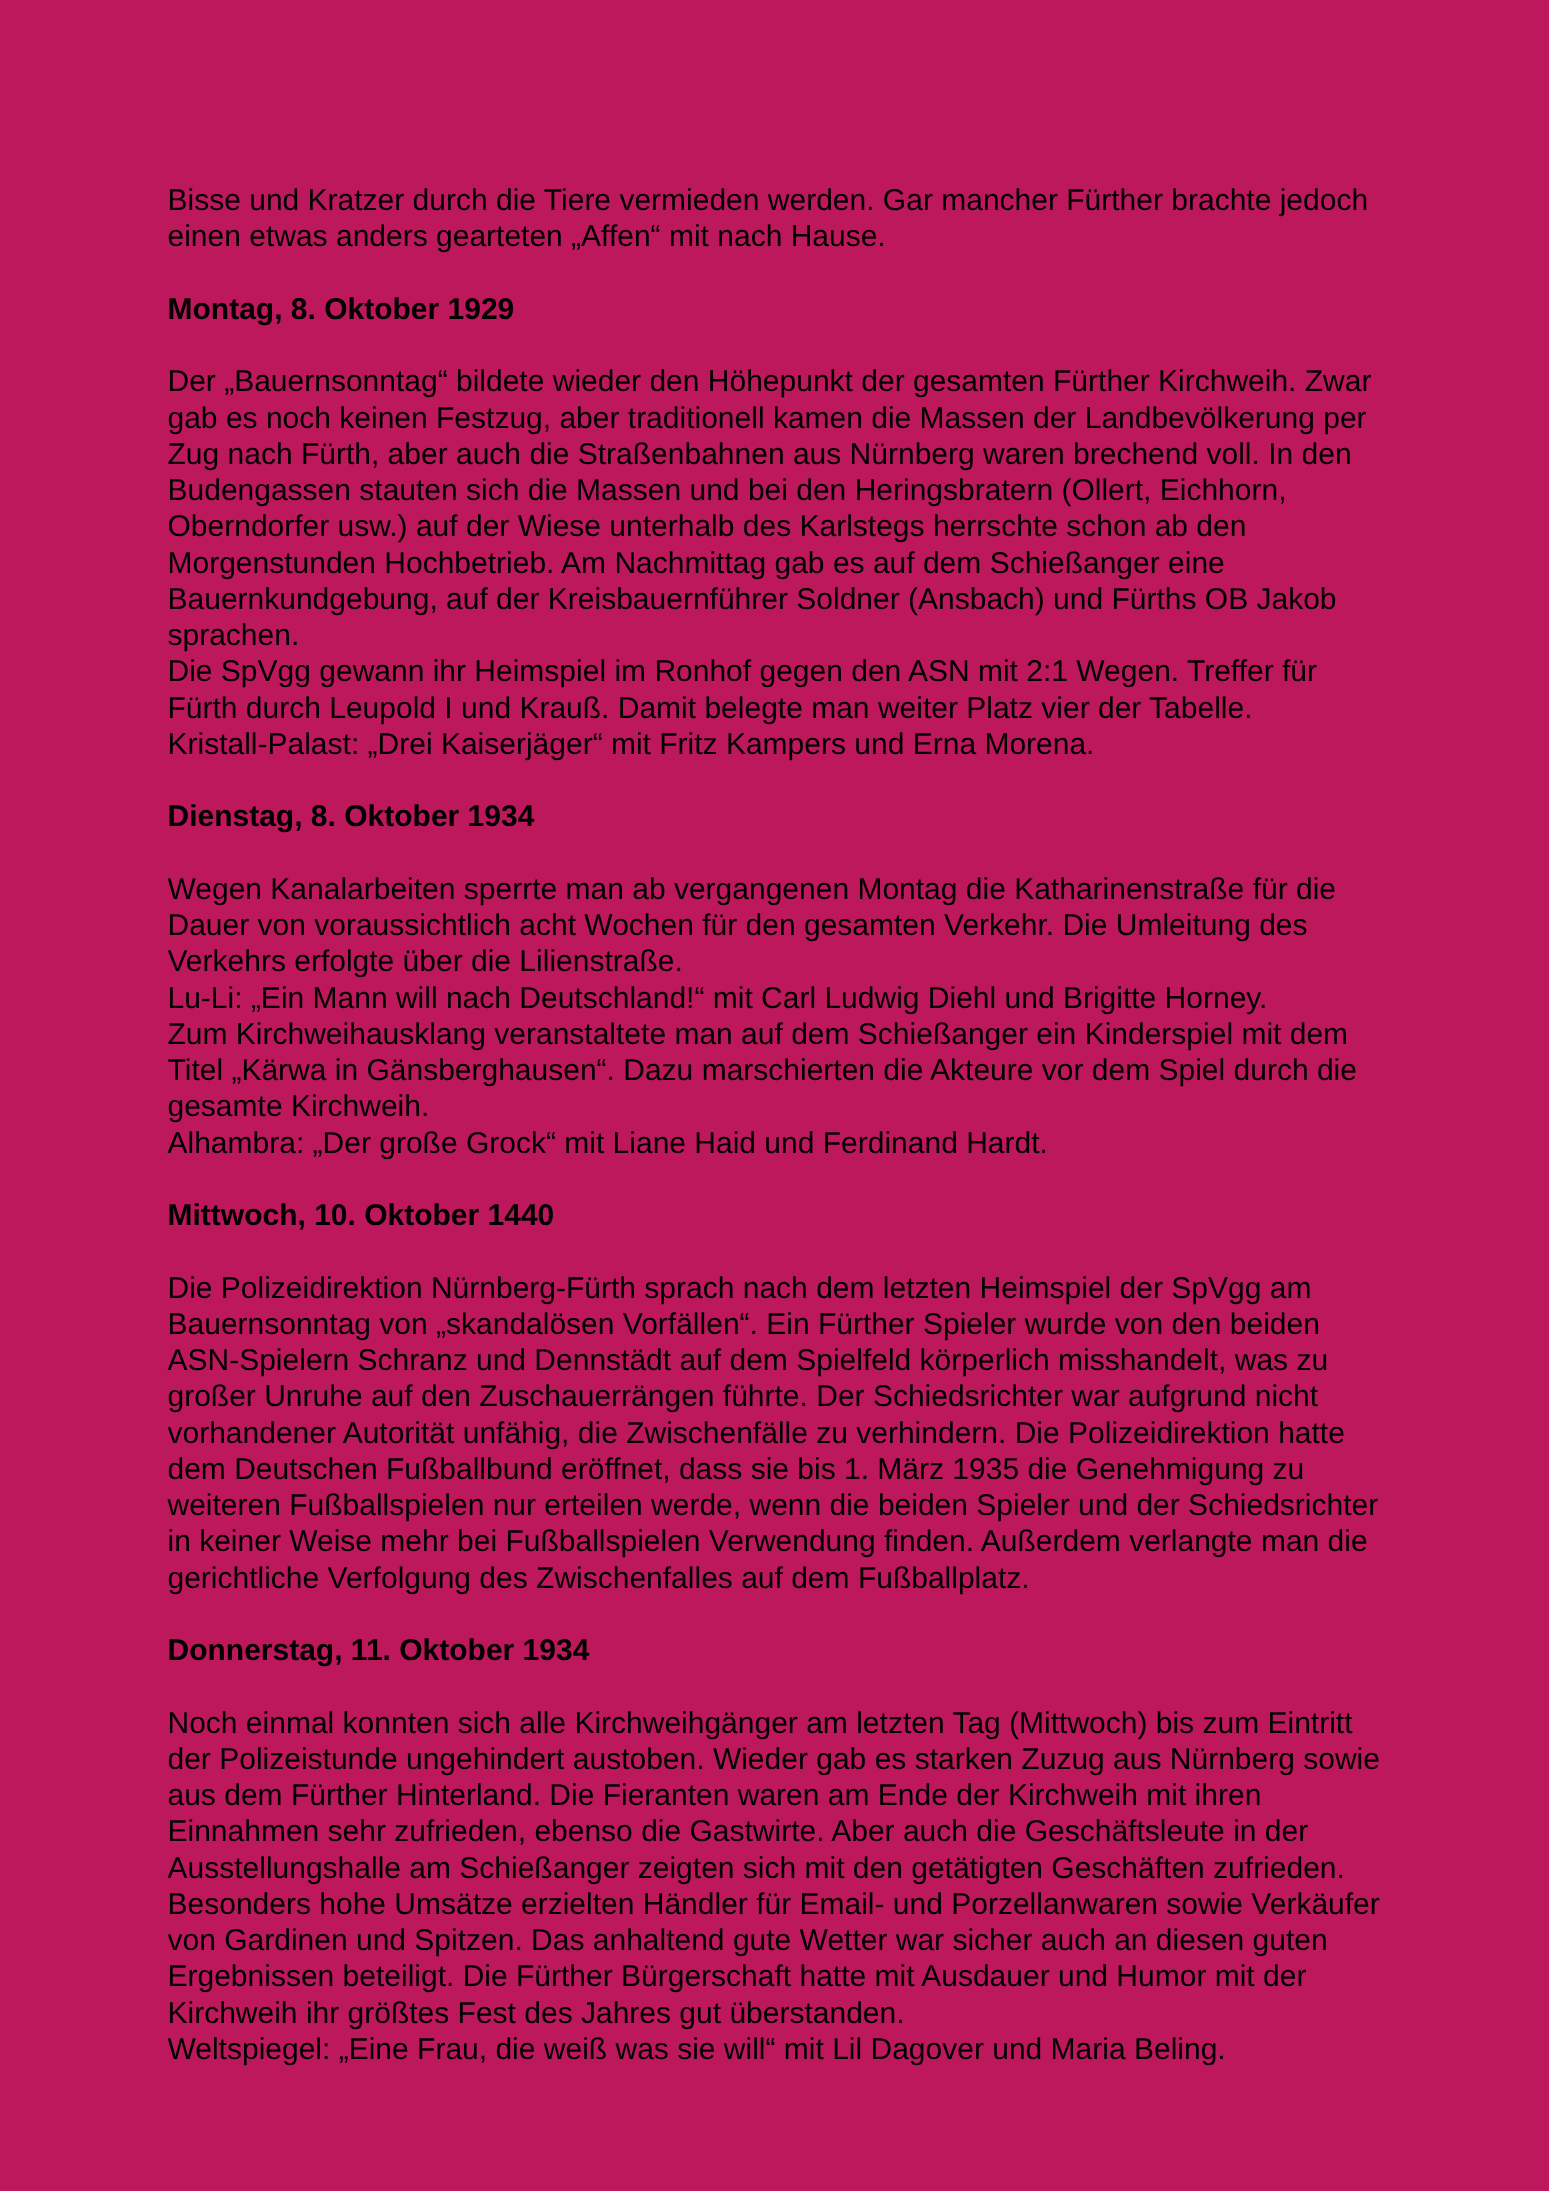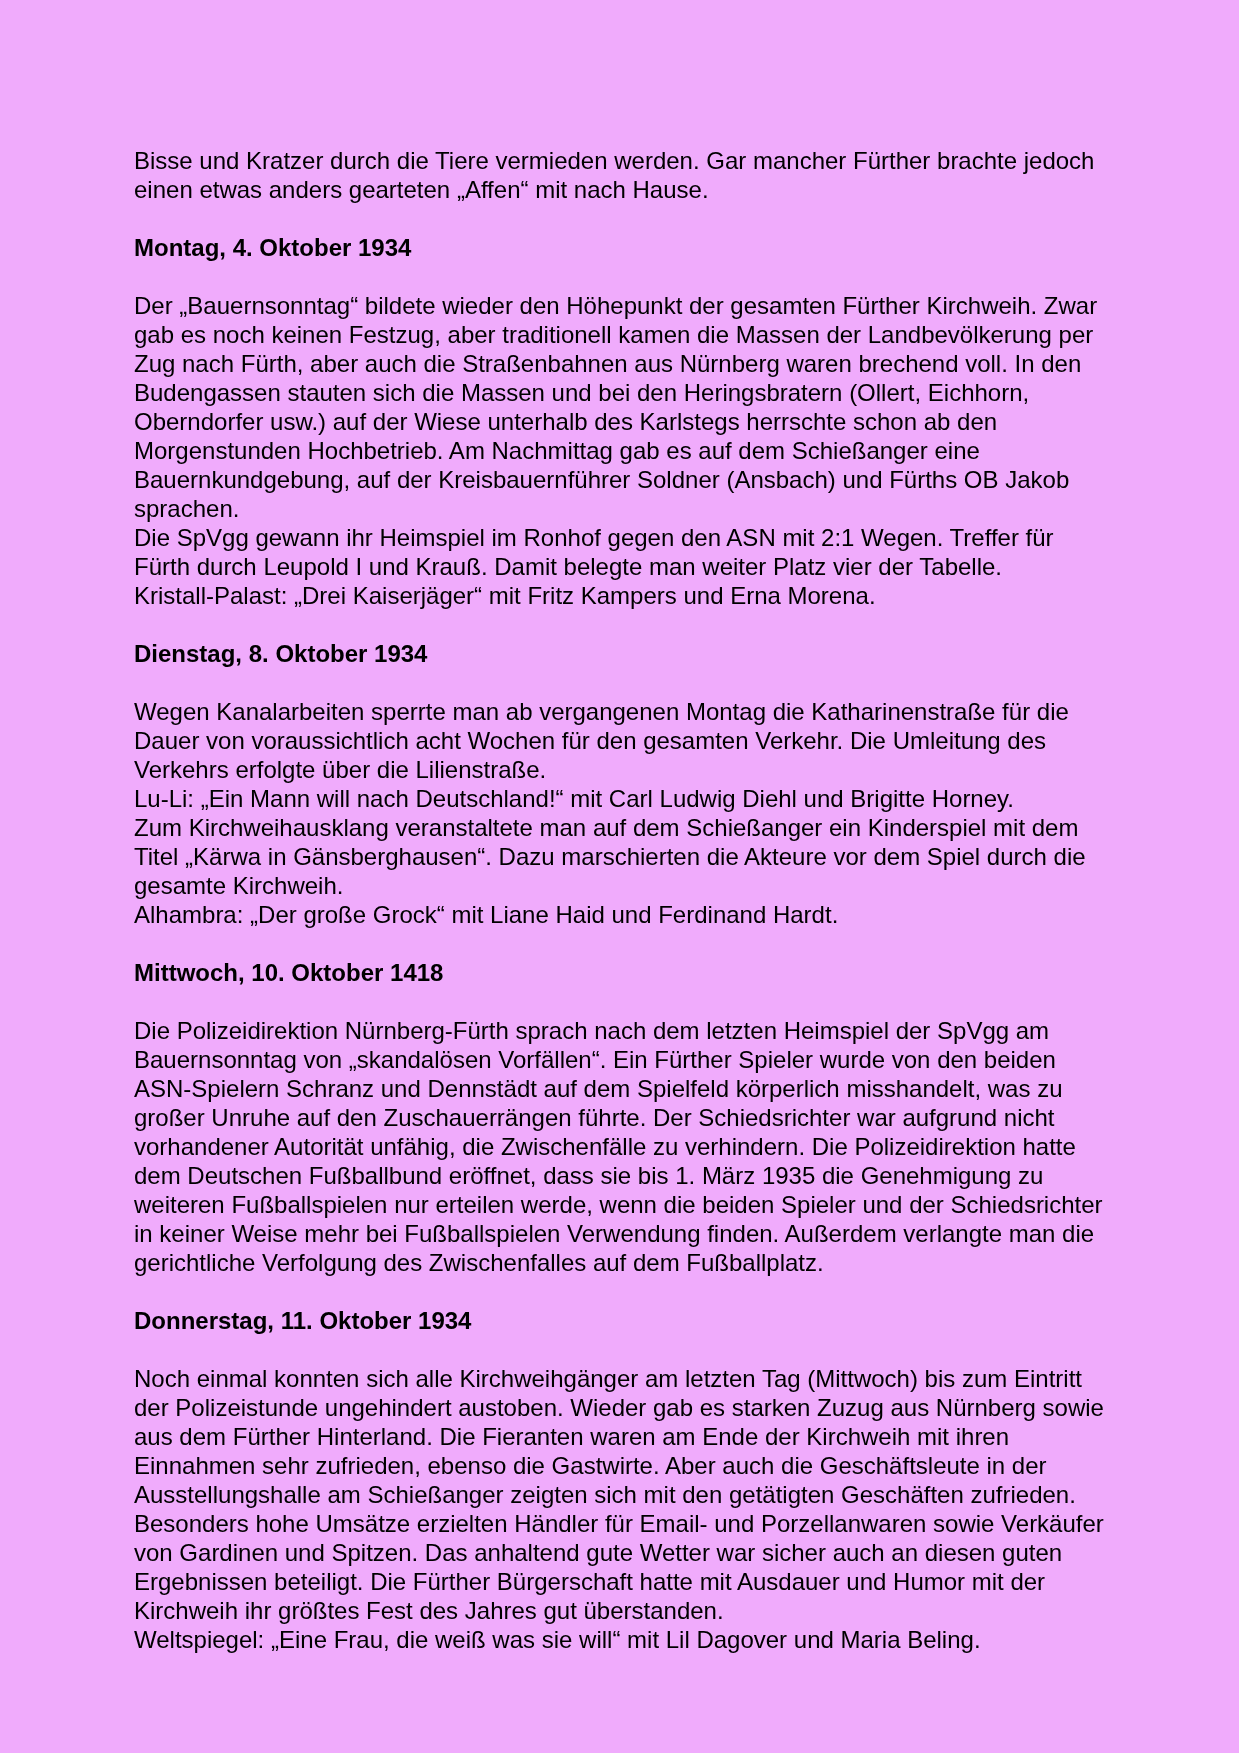--- a/index.html
+++ b/index.html
@@ -4,21 +4,21 @@
 <style>
   html, body {
     margin: 0;
     padding: 0;
     background: #ffffff;
   }
   .page {
     box-sizing: border-box;
     width: 1239px;
     height: 1753px;
-    background: #f0abfc;
+    background: #be185d;
     padding: 146px 125px 0 134px;
     overflow: hidden;
   }
   .doc {
     width: 980px;
     font-family: "Liberation Sans", "DejaVu Sans", sans-serif;
     font-size: 24px;
     line-height: 29px;
     color: #000000;
     text-align: left;
@@ -39,36 +39,36 @@
 <body>
 
 <div class="page">
   <div class="doc">
 
     <section>
       <p class="para">Bisse und Kratzer durch die Tiere vermieden werden. Gar mancher Fürther brachte jedoch einen etwas anders gearteten „Affen“ mit nach Hause.</p>
     </section>
 
     <section>
-      <h2 class="day-heading">Montag, 4. Oktober 1934</h2>
+      <h2 class="day-heading">Montag, 8. Oktober 1929</h2>
       <p class="para">Der „Bauernsonntag“ bildete wieder den Höhepunkt der gesamten Fürther Kirchweih. Zwar gab es noch keinen Festzug, aber traditionell kamen die Massen der Landbevölkerung per Zug nach Fürth, aber auch die Straßenbahnen aus Nürnberg waren brechend voll. In den Budengassen stauten sich die Massen und bei den Heringsbratern (Ollert, Eichhorn, Oberndorfer usw.) auf der Wiese unterhalb des Karlstegs herrschte schon ab den Morgenstunden Hochbetrieb. Am Nachmittag gab es auf dem Schießanger eine Bauernkundgebung, auf der Kreisbauernführer Soldner (Ansbach) und Fürths OB Jakob sprachen.</p>
       <p class="para">Die SpVgg gewann ihr Heimspiel im Ronhof gegen den ASN mit 2:1 Wegen. Treffer für Fürth durch Leupold I und Krauß. Damit belegte man weiter Platz vier der Tabelle.</p>
       <p class="para">Kristall-Palast: „Drei Kaiserjäger“ mit Fritz Kampers und Erna Morena.</p>
     </section>
 
     <section>
       <h2 class="day-heading">Dienstag, 8. Oktober 1934</h2>
       <p class="para">Wegen Kanalarbeiten sperrte man ab vergangenen Montag die Katharinenstraße für die Dauer von voraussichtlich acht Wochen für den gesamten Verkehr. Die Umleitung des Verkehrs erfolgte über die Lilienstraße.</p>
       <p class="para">Lu-Li: „Ein Mann will nach Deutschland!“ mit Carl Ludwig Diehl und Brigitte Horney.</p>
       <p class="para">Zum Kirchweihausklang veranstaltete man auf dem Schießanger ein Kinderspiel mit dem Titel „Kärwa in Gänsberghausen“. Dazu marschierten die Akteure vor dem Spiel durch die gesamte Kirchweih.</p>
       <p class="para">Alhambra: „Der große Grock“ mit Liane Haid und Ferdinand Hardt.</p>
     </section>
 
     <section>
-      <h2 class="day-heading">Mittwoch, 10. Oktober 1418</h2>
+      <h2 class="day-heading">Mittwoch, 10. Oktober 1440</h2>
       <p class="para">Die Polizeidirektion Nürnberg-Fürth sprach nach dem letzten Heimspiel der SpVgg am Bauernsonntag von „skandalösen Vorfällen“. Ein Fürther Spieler wurde von den beiden ASN-Spielern Schranz und Dennstädt auf dem Spielfeld körperlich misshandelt, was zu großer Unruhe auf den Zuschauerrängen führte. Der Schiedsrichter war aufgrund nicht vorhandener Autorität unfähig, die Zwischenfälle zu verhindern. Die Polizeidirektion hatte dem Deutschen Fußballbund eröffnet, dass sie bis 1. März 1935 die Genehmigung zu weiteren Fußballspielen nur erteilen werde, wenn die beiden Spieler und der Schiedsrichter in keiner Weise mehr bei Fußballspielen Verwendung finden. Außerdem verlangte man die gerichtliche Verfolgung des Zwischenfalles auf dem Fußballplatz.</p>
     </section>
 
     <section>
       <h2 class="day-heading">Donnerstag, 11. Oktober 1934</h2>
       <p class="para">Noch einmal konnten sich alle Kirchweihgänger am letzten Tag (Mittwoch) bis zum Eintritt der Polizeistunde ungehindert austoben. Wieder gab es starken Zuzug aus Nürnberg sowie aus dem Fürther Hinterland. Die Fieranten waren am Ende der Kirchweih mit ihren Einnahmen sehr zufrieden, ebenso die Gastwirte. Aber auch die Geschäftsleute in der Ausstellungshalle am Schießanger zeigten sich mit den getätigten Geschäften zufrieden. Besonders hohe Umsätze erzielten Händler für Email- und Porzellanwaren sowie Verkäufer von Gardinen und Spitzen. Das anhaltend gute Wetter war sicher auch an diesen guten Ergebnissen beteiligt. Die Fürther Bürgerschaft hatte mit Ausdauer und Humor mit der Kirchweih ihr größtes Fest des Jahres gut überstanden.</p>
       <p class="para">Weltspiegel: „Eine Frau, die weiß was sie will“ mit Lil Dagover und Maria Beling.</p>
     </section>
 
   </div>

